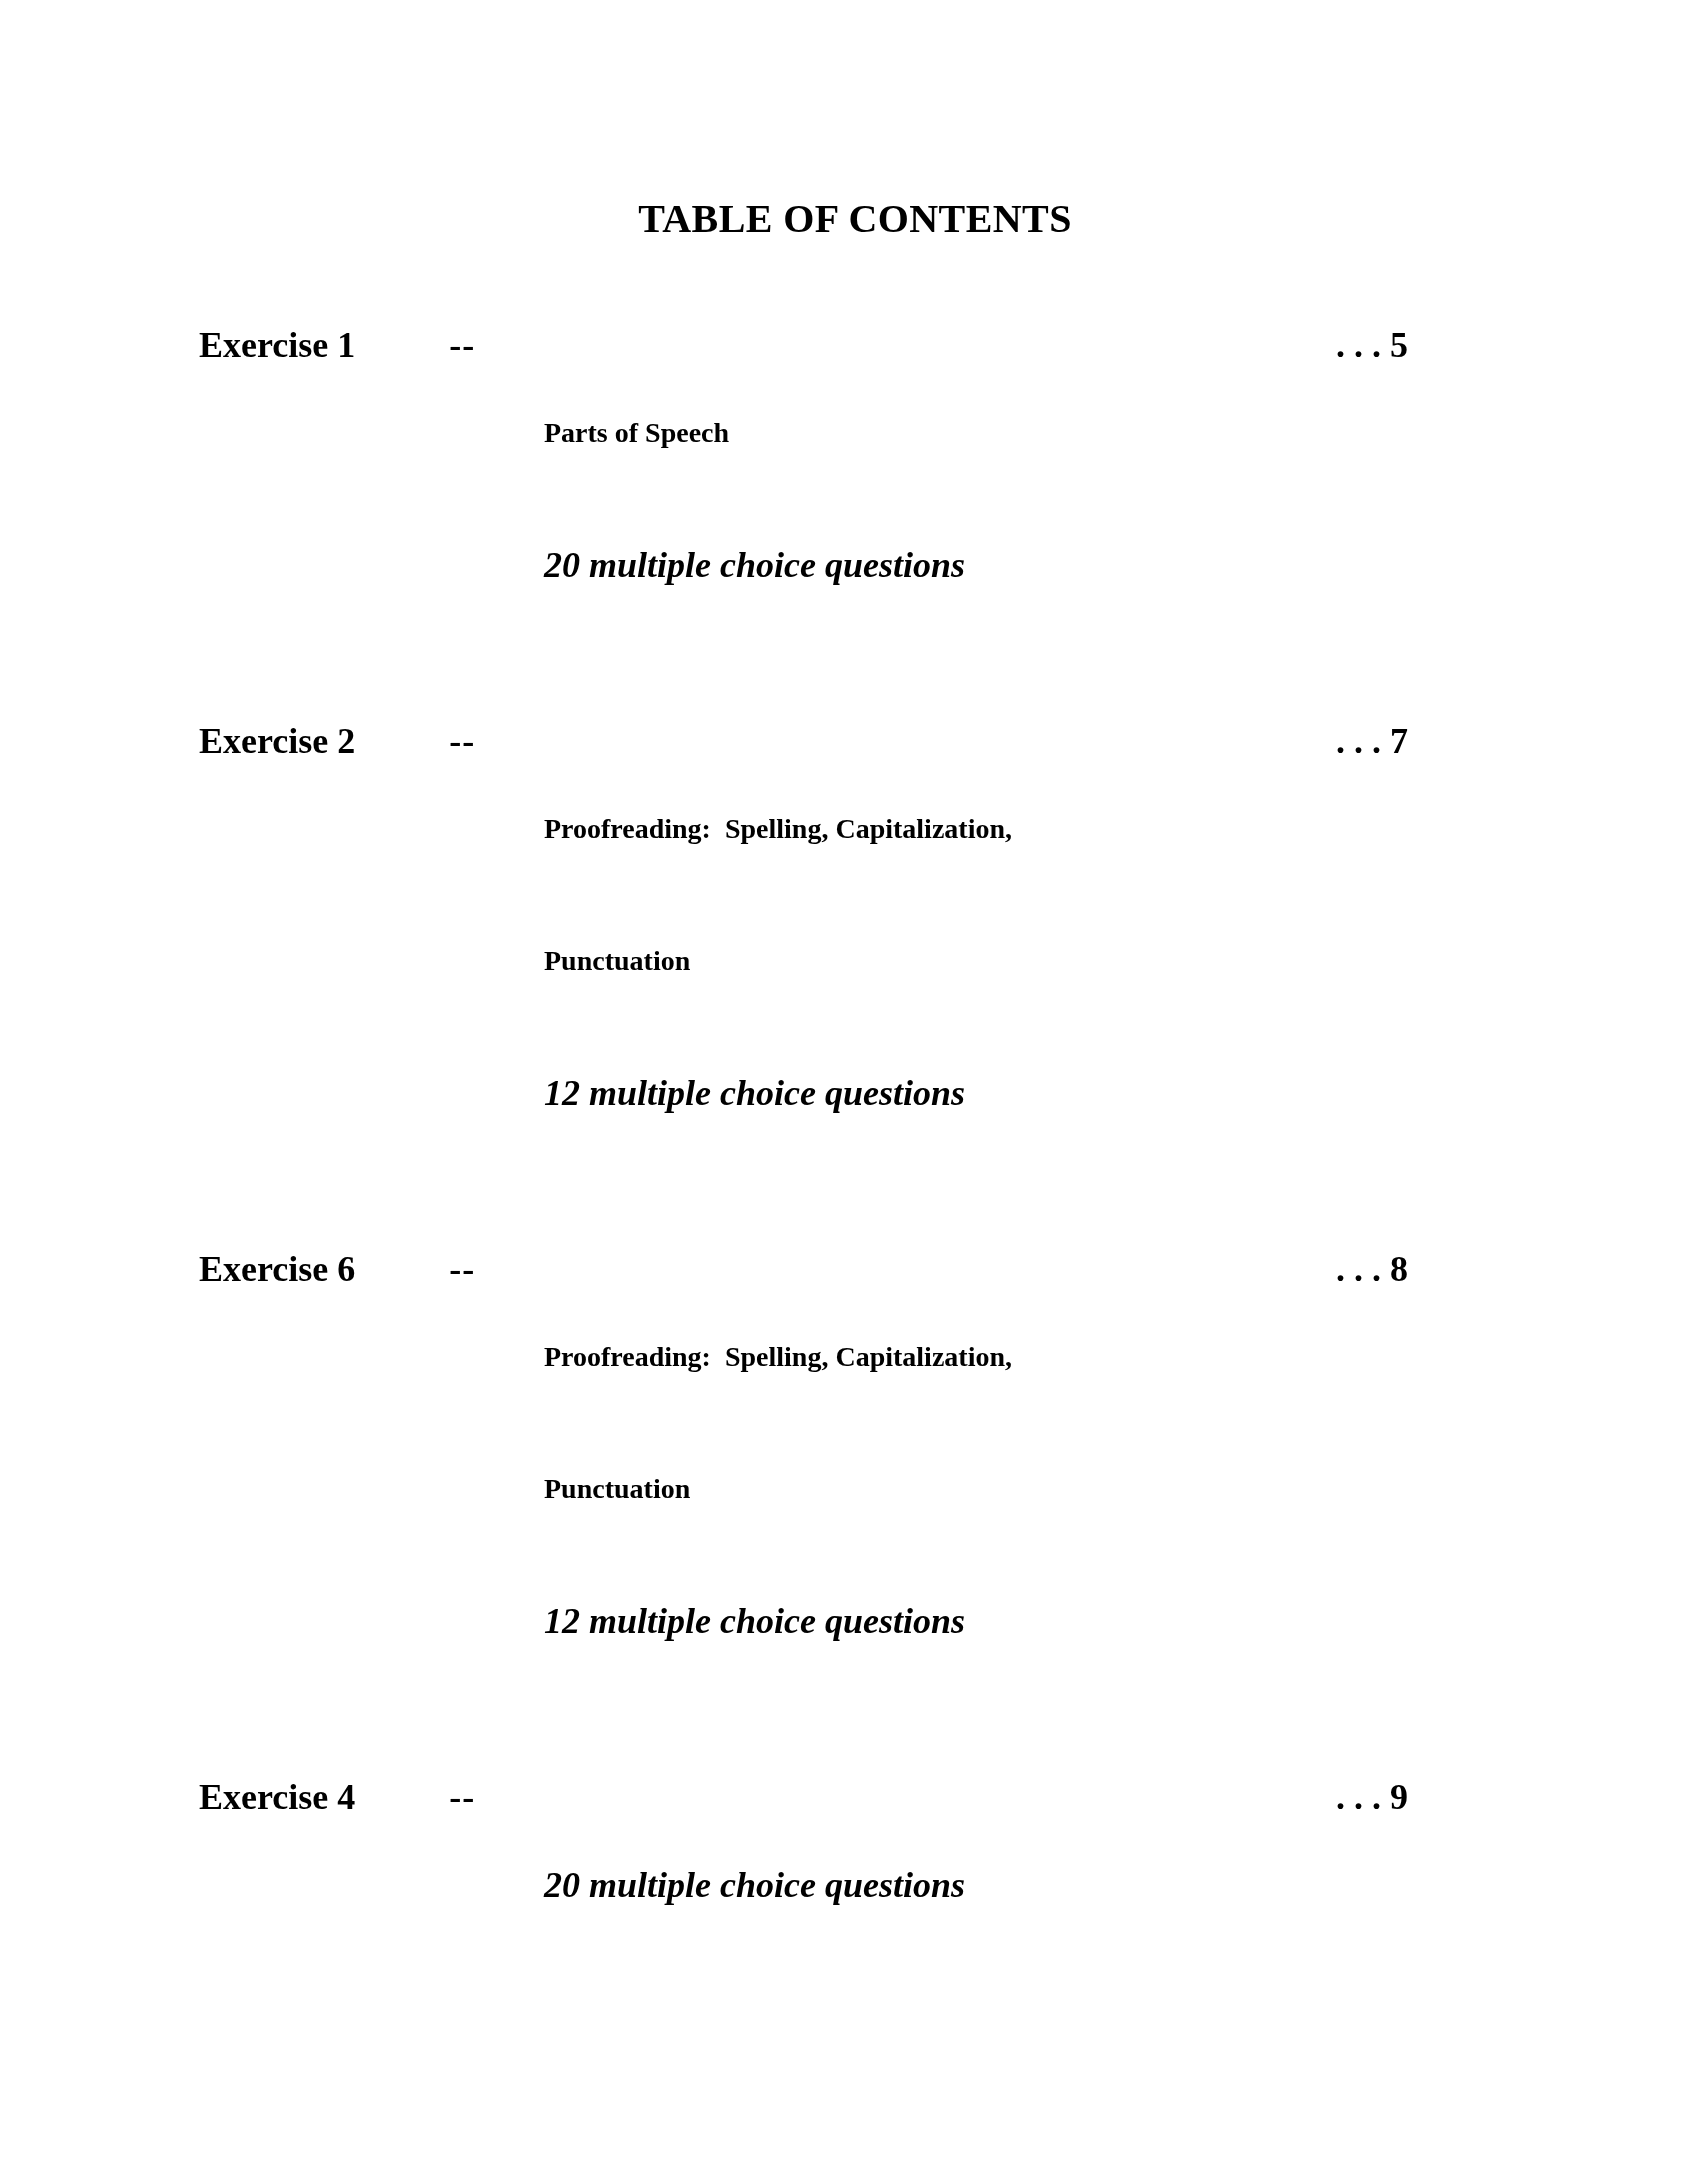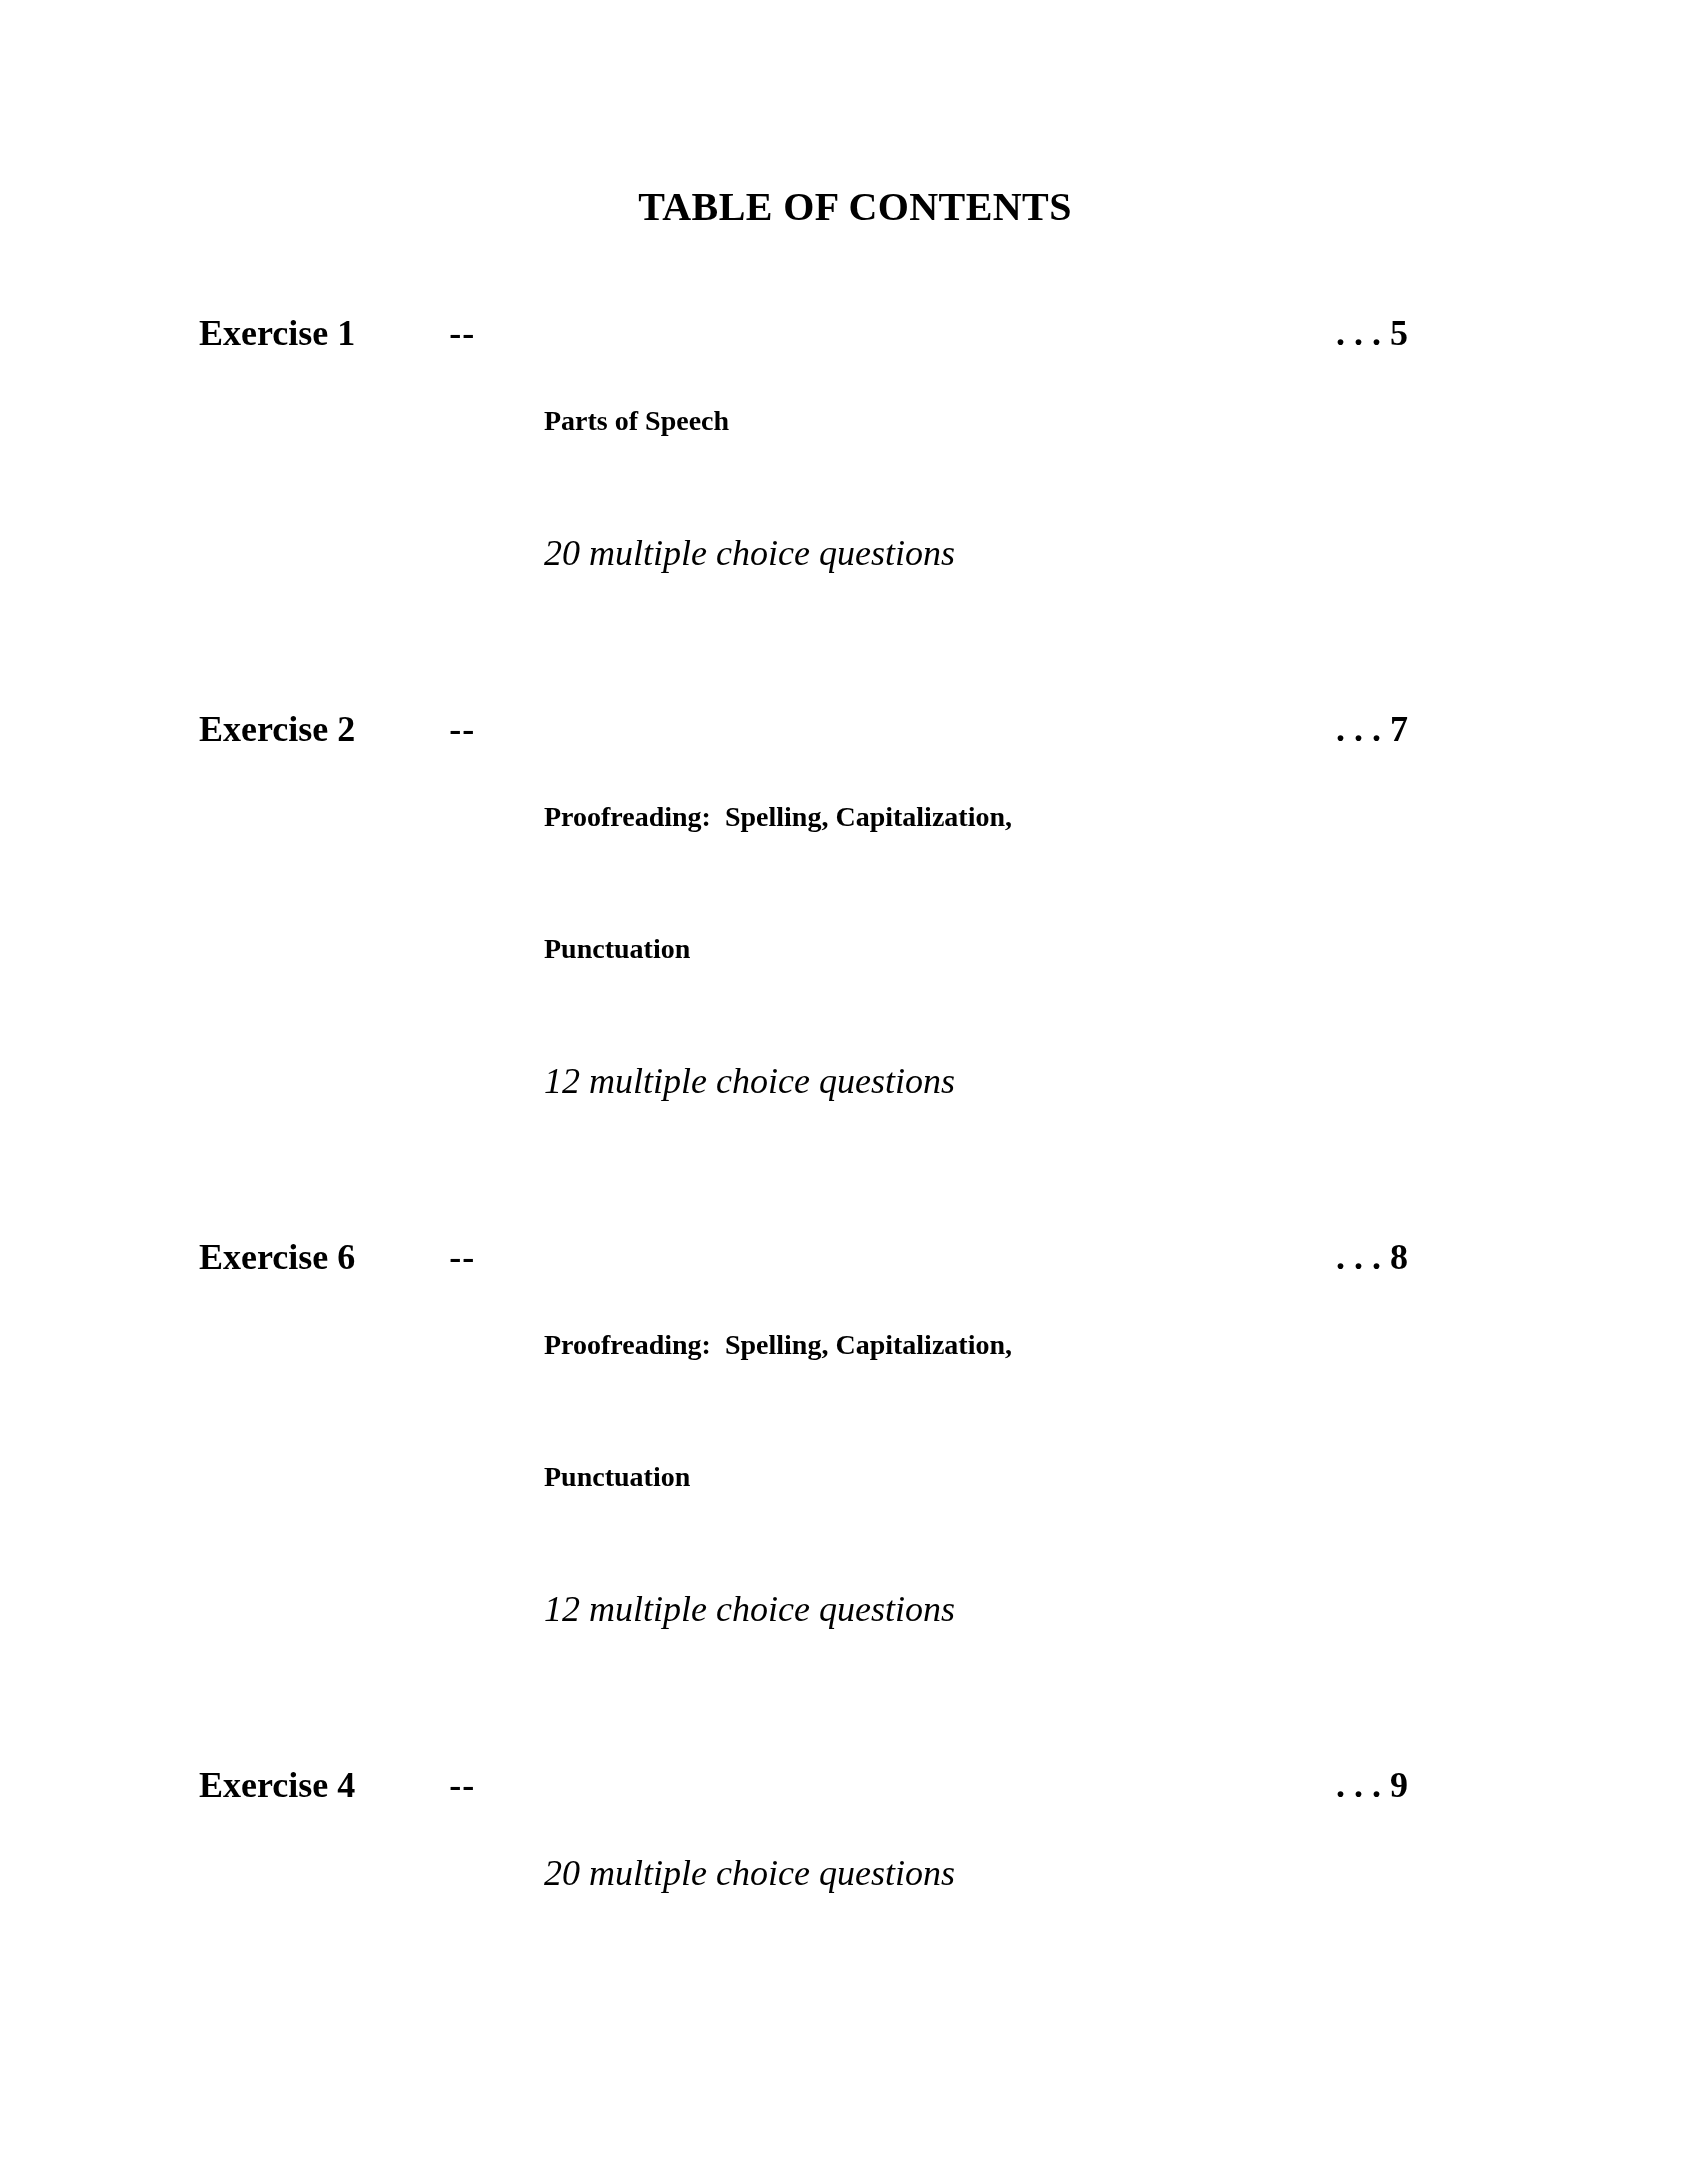--- a/index.html
+++ b/index.html
@@ -11,21 +11,21 @@
     position: relative;
     width: 1683px;
     height: 2177px;
     margin: 0 auto;
     background: #ffffff;
     color: #000000;
     font-family: "Liberation Serif", "DejaVu Serif", serif;
     overflow: hidden;
   }
   .doc-title {
-    margin: 0;
+    margin: 12px;
     padding-top: 183px;
     padding-left: 27px;
     text-align: center;
     font-size: 40px;
     font-weight: bold;
     line-height: 48px;
     letter-spacing: 0.4px;
     white-space: pre-wrap;
   }
   .toc {
@@ -48,21 +48,21 @@
   .entry-dash { padding-left: 4.3px; letter-spacing: 0.9px; }
   .entry-title-line {
     font-size: 28px;
     line-height: 44px;
     font-weight: bold;
     white-space: pre-wrap;
   }
   .entry-detail-line {
     font-size: 36px;
     line-height: 44px;
-    font-weight: normal;
+    font-weight: bold;
     font-style: italic;
     white-space: pre-wrap;
   }
   .entry-page {
     font-size: 36px;
     line-height: 44px;
     font-weight: bold;
     white-space: pre;
   }
 </style>

